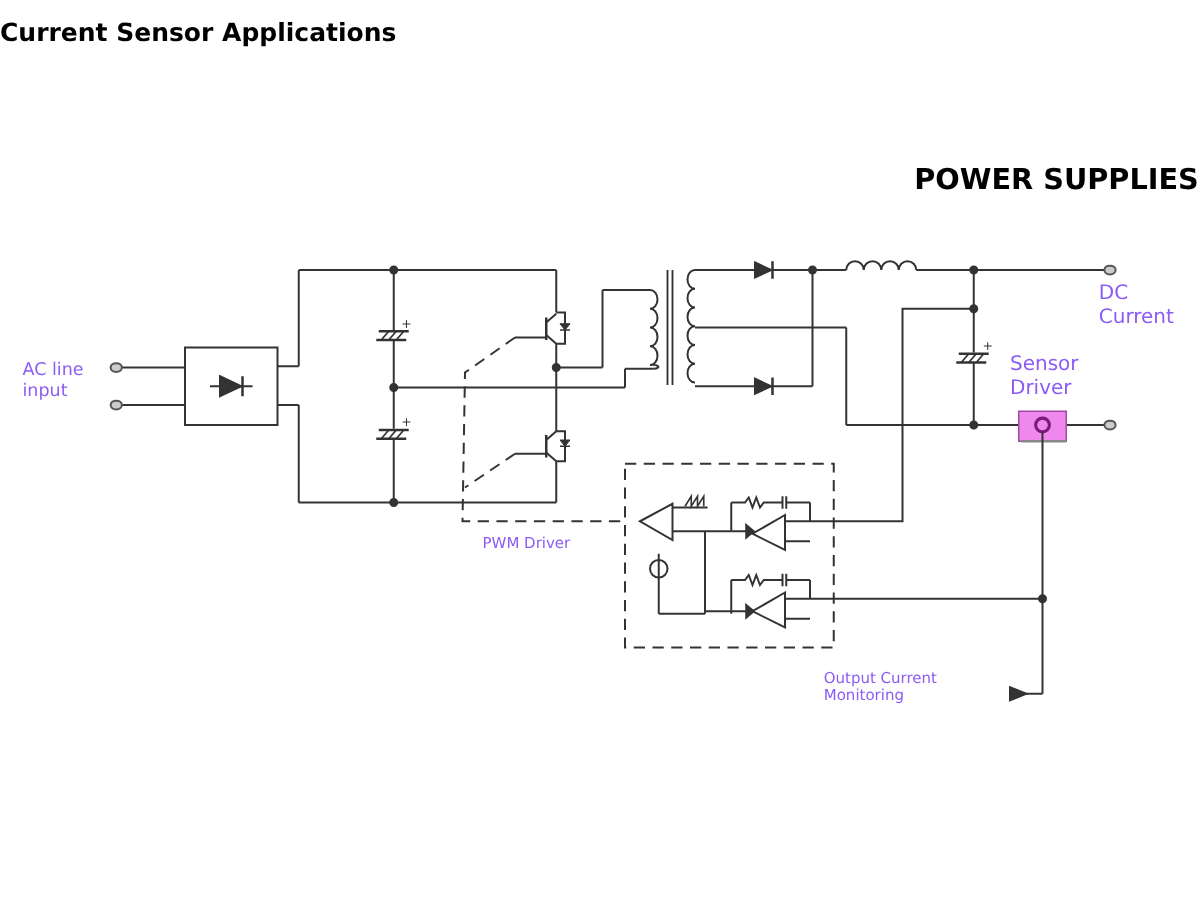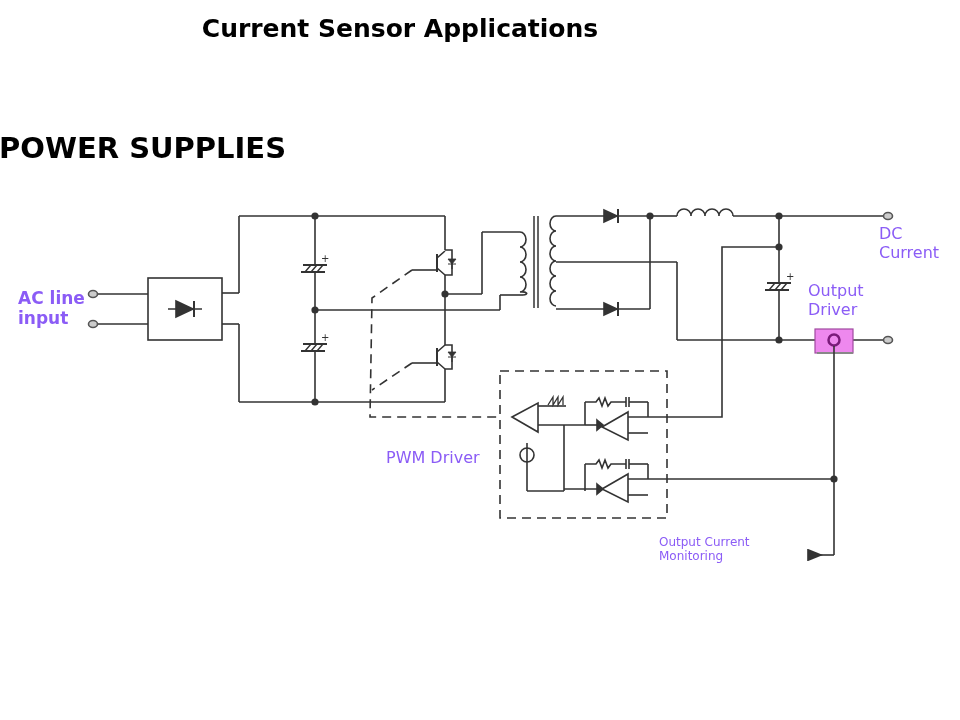--- a/index.html
+++ b/index.html
@@ -1,25 +1,25 @@
 <!DOCTYPE html>
 <html><head>
 <meta charset="utf-8">
 <style>
   html, body { margin: 0; padding: 0; background: #ffffff; }
   body { width: 960px; height: 720px; position: relative; overflow: hidden; font-family: "DejaVu Sans", sans-serif; }
-  .title { position: absolute; left: 0; width: 800px; top: 14px; text-align: center; font-weight: bold; font-size: 25px; color: #000; font-family: "DejaVu Sans", sans-serif; }
-  .subtitle { position: absolute; left: 0; width: 960px; top: 131px; text-align: left; font-weight: bold; font-size: 29px; color: #000; padding-left: 0; }
+  .title { position: absolute; left: 0; width: 800px; top: 14px; font-weight: bold; font-size: 20px; color: #000; font-family: "DejaVu Sans", sans-serif; }
+  .subtitle { position: absolute; left: 0; width: 960px; top: 131px; text-align: right; font-weight: bold; font-size: 23px; color: #000; padding-left: 0; }
   .subtitle span { position: relative; left: -1px; }
   .lbl { position: absolute; color: #8b5cf6; font-family: "DejaVu Sans", sans-serif; line-height: 1.2; }
-  .ac { left: 18px; top: 288px; font-size: 17px; font-weight: bold; }
+  .ac { left: 18px; top: 288px; font-size: 14px; font-weight: normal; }
   .dc { left: 879px; top: 224px; font-size: 16px; }
   .cs { left: 808px; top: 281px; font-size: 16px; }
   .ocm { left: 659px; top: 535px; font-size: 12px; }
-  .pwm { left: 386px; top: 448px; font-size: 16px; }
+  .pwm { left: 386px; top: 427px; font-size: 12px; }
   svg { position: absolute; left: 0; top: 0; }
 </style>
 </head>
 <body>
 
 <div class="title">Current Sensor Applications</div>
 <div class="subtitle"><span>POWER SUPPLIES</span></div>
 
 <svg width="960" height="720" viewBox="0 0 960 720" xmlns="http://www.w3.org/2000/svg">
   <defs>
@@ -208,20 +208,20 @@
 
 <div class="lbl ac">
   <div>AC line</div>
   <div>input</div>
 </div>
 <div class="lbl dc">
   <div>DC</div>
   <div>Current</div>
 </div>
 <div class="lbl cs">
-  <div>Output</div>
+  <div>Sensor</div>
   <div>Driver</div>
 </div>
 <div class="lbl pwm">PWM Driver</div>
 <div class="lbl ocm">
   <div>Output Current</div>
   <div>Monitoring</div>
 </div>
 
 </body></html>

